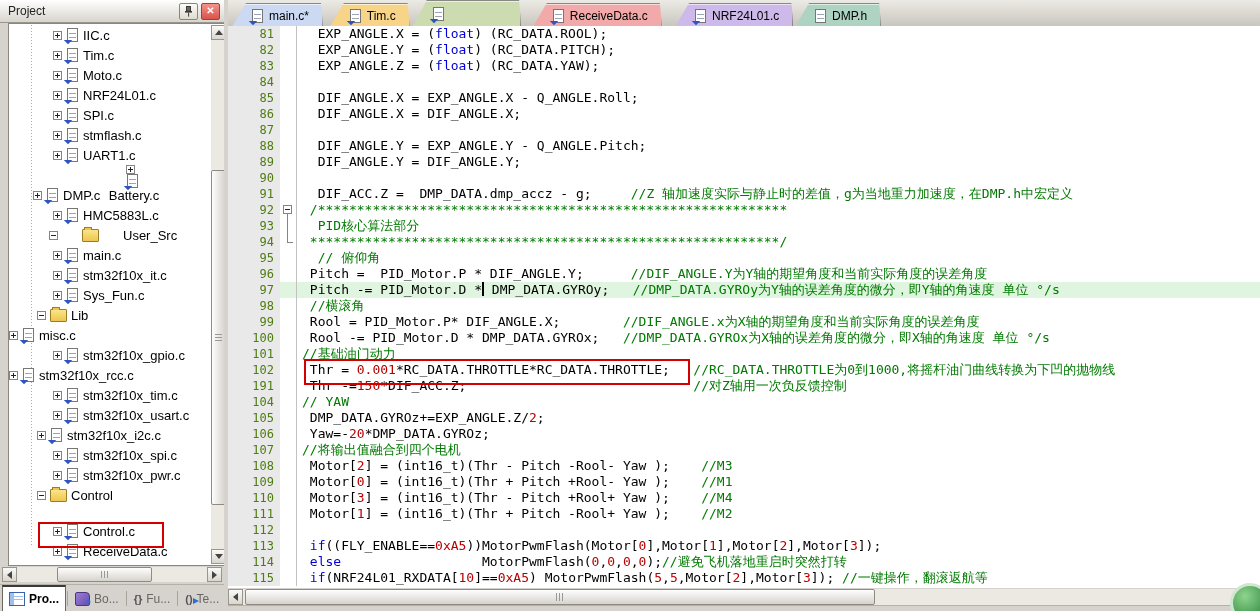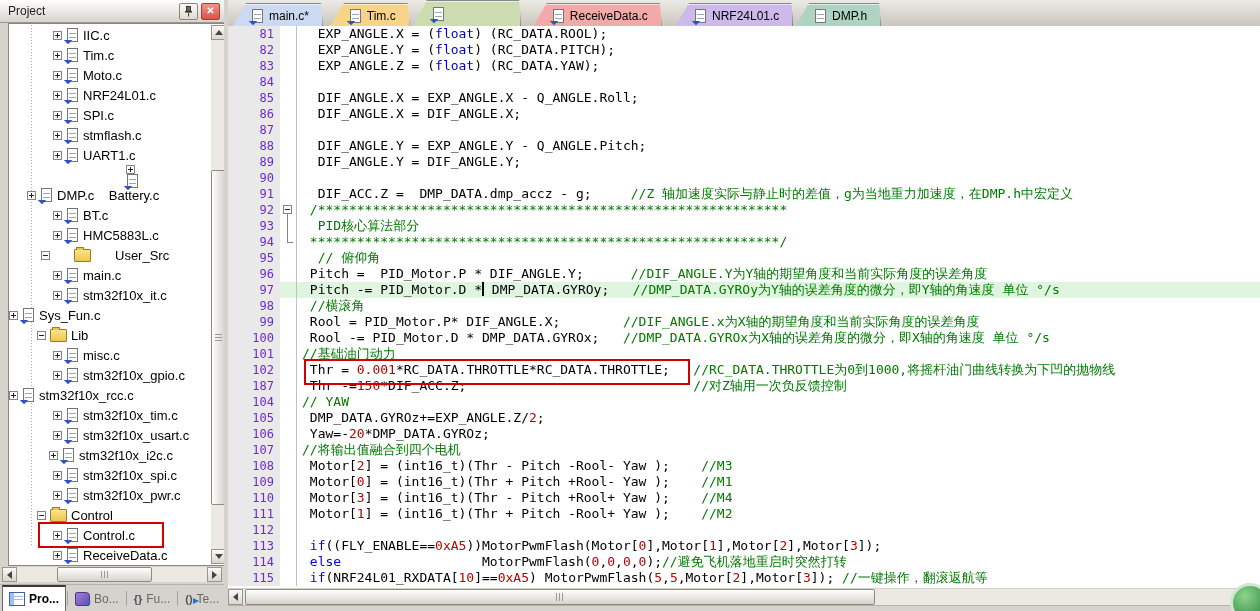--- a/index.html
+++ b/index.html
@@ -78,21 +78,21 @@
   #tabbar{position:absolute;left:0;top:0;right:0;height:26px;
     background:linear-gradient(#eceae4,#c9c6be);border-bottom:1px solid #8a8a8a;overflow:hidden;}
   .etab{position:absolute;top:3px;height:23px;display:flex;align-items:center;gap:6px;
     padding:0 14px 0 20px;font-size:12px;color:#000;cursor:pointer;
     clip-path:polygon(14px 0,calc(100% - 2px) 0,100% 100%,0 100%);
     border-top:1px solid #888;box-shadow:inset 1px 1px 0 rgba(255,255,255,.6), inset -1px 0 0 #8a8a8a;}
   .etab.active{top:0;height:26px;font-weight:bold;z-index:99;}
   .etab.active .etab-lbl{border-bottom:2px solid #000;padding-bottom:1px;margin-top:48px;}
   #edbody{position:absolute;left:0;top:26px;right:0;height:562px;background:#fff;overflow:hidden;}
   .crow{height:16px;display:flex;align-items:stretch;}
-  .gut{width:52px;flex:none;background:#e9e9e9;color:#6d28d9;text-align:right;padding-right:6px;
+  .gut{width:52px;flex:none;background:#e9e9e9;color:#4d7c0f;text-align:right;padding-right:6px;
     font-family:"DejaVu Sans Mono",monospace;font-size:12px;line-height:16px;box-sizing:border-box;}
   .fold{width:16px;flex:none;background:#fff;border-right:1px solid #c2c2c2;position:relative;}
   .codeln{flex:1;font-family:"DejaVu Sans Mono",monospace;font-size:13px;line-height:16px;
     white-space:pre;padding-left:5px;cursor:text;}
   .crow.cur .fold,.crow.cur .codeln{background:#e0f5e0;}
   .fold .fbox{position:absolute;left:3px;top:3px;width:9px;height:9px;border:1px solid #848484;background:#fff;box-sizing:border-box;}
   .fold .fbox::before{content:"";position:absolute;left:1px;right:1px;top:3px;height:1px;background:#222;}
   .fold.fmid::after,.fold.fstart::after{content:"";position:absolute;left:7px;top:12px;bottom:0;width:1px;background:#848484;}
   .fold.fmid::after{top:0;}
   .fold.fend::before{content:"";position:absolute;left:7px;top:0;height:9px;width:1px;background:#848484;}
@@ -160,61 +160,56 @@
         <div class="trow" style="padding-left: 44px;">
           <span class="ebox plus"></span>
           <span class="icon-file arrow" style="margin: 0px 1px;"></span>
           <span class="lbl">UART1.c</span>
         </div>
         <div class="trow" style="padding-left: 44px; flex-direction: column;">
           <span class="ebox plus"></span>
           <span class="icon-file arrow" style="margin: 0px 1px;"></span>
           <span class="lbl">Battery.c</span>
         </div>
-        <div class="trow" style="padding-left: 18px;">
+        <div class="trow" style="padding-left: 24px;">
           <span class="ebox plus"></span>
           <span class="icon-file arrow" style="margin: 0px 1px;"></span>
           <span class="lbl">DMP.c</span>
         </div>
         <div class="trow" style="padding-left: 44px;">
           <span class="ebox plus"></span>
           <span class="icon-file arrow" style="margin: 0px 1px;"></span>
-          <span class="lbl">BT.c</span>
-        </div>
-        <div class="trow" style="padding-left: 44px;">
-          <span class="ebox plus"></span>
-          <span class="icon-file arrow" style="margin: 0px 1px;"></span>
           <span class="lbl">HMC5883L.c</span>
         </div>
-        <div class="trow" style="padding-left: 32px; gap: 20px;">
+        <div class="trow" style="padding-left: 40px; gap: 20px;">
           <span class="ebox minus"></span>
           <span class="icon-folder"></span>
           <span class="lbl">User_Src</span>
         </div>
         <div class="trow" style="padding-left: 44px;">
           <span class="ebox plus"></span>
           <span class="icon-file arrow" style="margin: 0px 1px;"></span>
           <span class="lbl">main.c</span>
         </div>
         <div class="trow" style="padding-left: 44px;">
           <span class="ebox plus"></span>
           <span class="icon-file arrow" style="margin: 0px 1px;"></span>
           <span class="lbl">stm32f10x_it.c</span>
         </div>
-        <div class="trow" style="">
+        <div class="trow" style="padding-left: 44px;">
           <span class="ebox plus"></span>
           <span class="icon-file arrow" style="margin: 0px 1px;"></span>
           <span class="lbl">Sys_Fun.c</span>
         </div>
         <div class="trow" style="padding-left: 28px;">
           <span class="ebox minus"></span>
           <span class="icon-folder"></span>
           <span class="lbl">Lib</span>
         </div>
-        <div class="trow" style="padding-left: 44px;">
+        <div class="trow" style="">
           <span class="ebox plus"></span>
           <span class="icon-file arrow" style="margin: 0px 1px;"></span>
           <span class="lbl">misc.c</span>
         </div>
         <div class="trow" style="padding-left: 44px;">
           <span class="ebox plus"></span>
           <span class="icon-file arrow" style="margin: 0px 1px;"></span>
           <span class="lbl">stm32f10x_gpio.c</span>
         </div>
         <div class="trow" style="">
@@ -225,41 +220,41 @@
         <div class="trow" style="padding-left: 44px;">
           <span class="ebox plus"></span>
           <span class="icon-file arrow" style="margin: 0px 1px;"></span>
           <span class="lbl">stm32f10x_tim.c</span>
         </div>
         <div class="trow" style="padding-left: 44px;">
           <span class="ebox plus"></span>
           <span class="icon-file arrow" style="margin: 0px 1px;"></span>
           <span class="lbl">stm32f10x_usart.c</span>
         </div>
-        <div class="trow" style="padding-left: 40px;">
+        <div class="trow" style="padding-left: 28px;">
           <span class="ebox plus"></span>
           <span class="icon-file arrow" style="margin: 0px 1px;"></span>
           <span class="lbl">stm32f10x_i2c.c</span>
         </div>
         <div class="trow" style="padding-left: 44px;">
           <span class="ebox plus"></span>
           <span class="icon-file arrow" style="margin: 0px 1px;"></span>
           <span class="lbl">stm32f10x_spi.c</span>
         </div>
         <div class="trow" style="padding-left: 44px;">
           <span class="ebox plus"></span>
           <span class="icon-file arrow" style="margin: 0px 1px;"></span>
           <span class="lbl">stm32f10x_pwr.c</span>
         </div>
         <div class="trow" style="padding-left: 28px;">
           <span class="ebox minus"></span>
           <span class="icon-folder"></span>
           <span class="lbl">Control</span>
         </div>
-        <div class="trow" style="padding-left: 44px;">
+        <div class="trow" style="padding-left: 44px; margin-top: 16px;">
           <span class="ebox plus"></span>
           <span class="icon-file arrow" style="margin: 0px 1px;"></span>
           <span class="lbl">Control.c</span>
         </div>
         <div class="trow" style="padding-left: 44px;">
           <span class="ebox plus"></span>
           <span class="icon-file arrow" style="margin: 0px 1px;"></span>
           <span class="lbl">ReceiveData.c</span>
         </div>
       </div>
@@ -442,21 +437,21 @@
         <span class="gut">101</span>
         <span class="fold"></span>
         <span class="codeln"><span class="c">//基础油门动力</span></span>
       </div>
       <div class="crow">
         <span class="gut">102</span>
         <span class="fold"></span>
         <span class="codeln"><span> Thr = </span><span class="n">0.001</span><span>*RC_DATA.THROTTLE*RC_DATA.THROTTLE;   </span><span class="c">//RC_DATA.THROTTLE为0到1000,将摇杆油门曲线转换为下凹的抛物线</span></span>
       </div>
       <div class="crow">
-        <span class="gut">187</span>
+        <span class="gut">191</span>
         <span class="fold"></span>
         <span class="codeln"><span> Thr -=</span><span class="n">150</span><span>*DIF_ACC.Z;                             </span><span class="c">//对Z轴用一次负反馈控制</span></span>
       </div>
       <div class="crow">
         <span class="gut">104</span>
         <span class="fold"></span>
         <span class="codeln"><span class="c">// YAW</span></span>
       </div>
       <div class="crow">
         <span class="gut">105</span>

